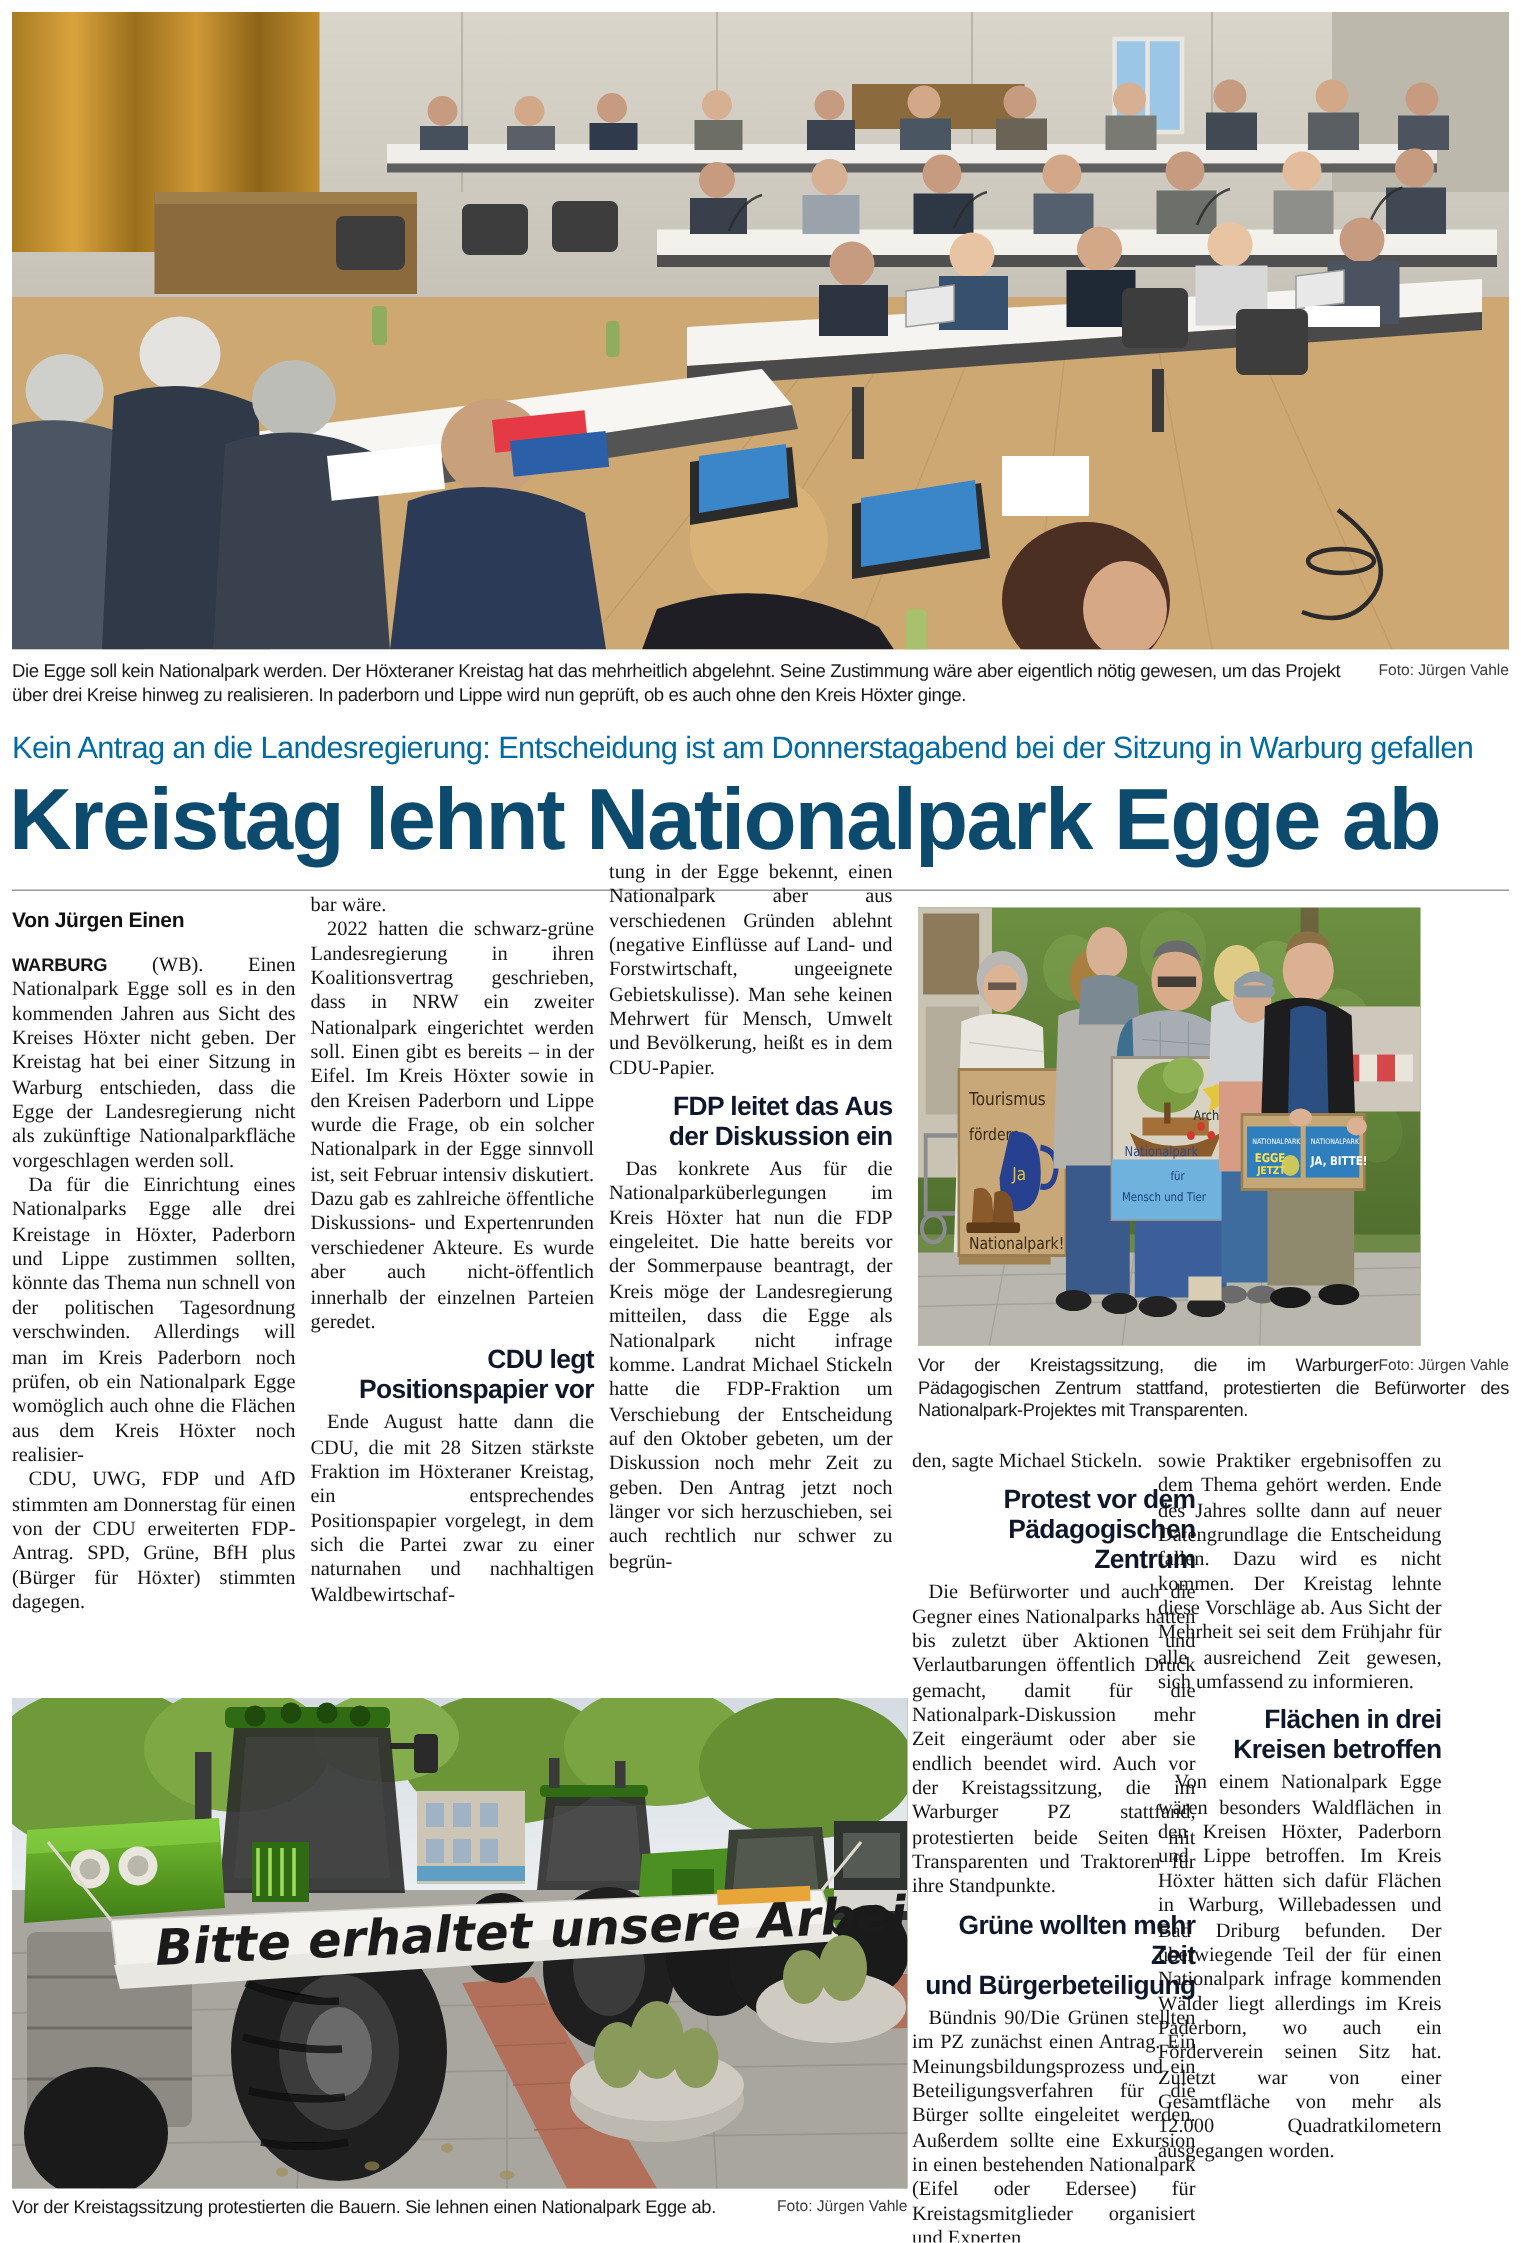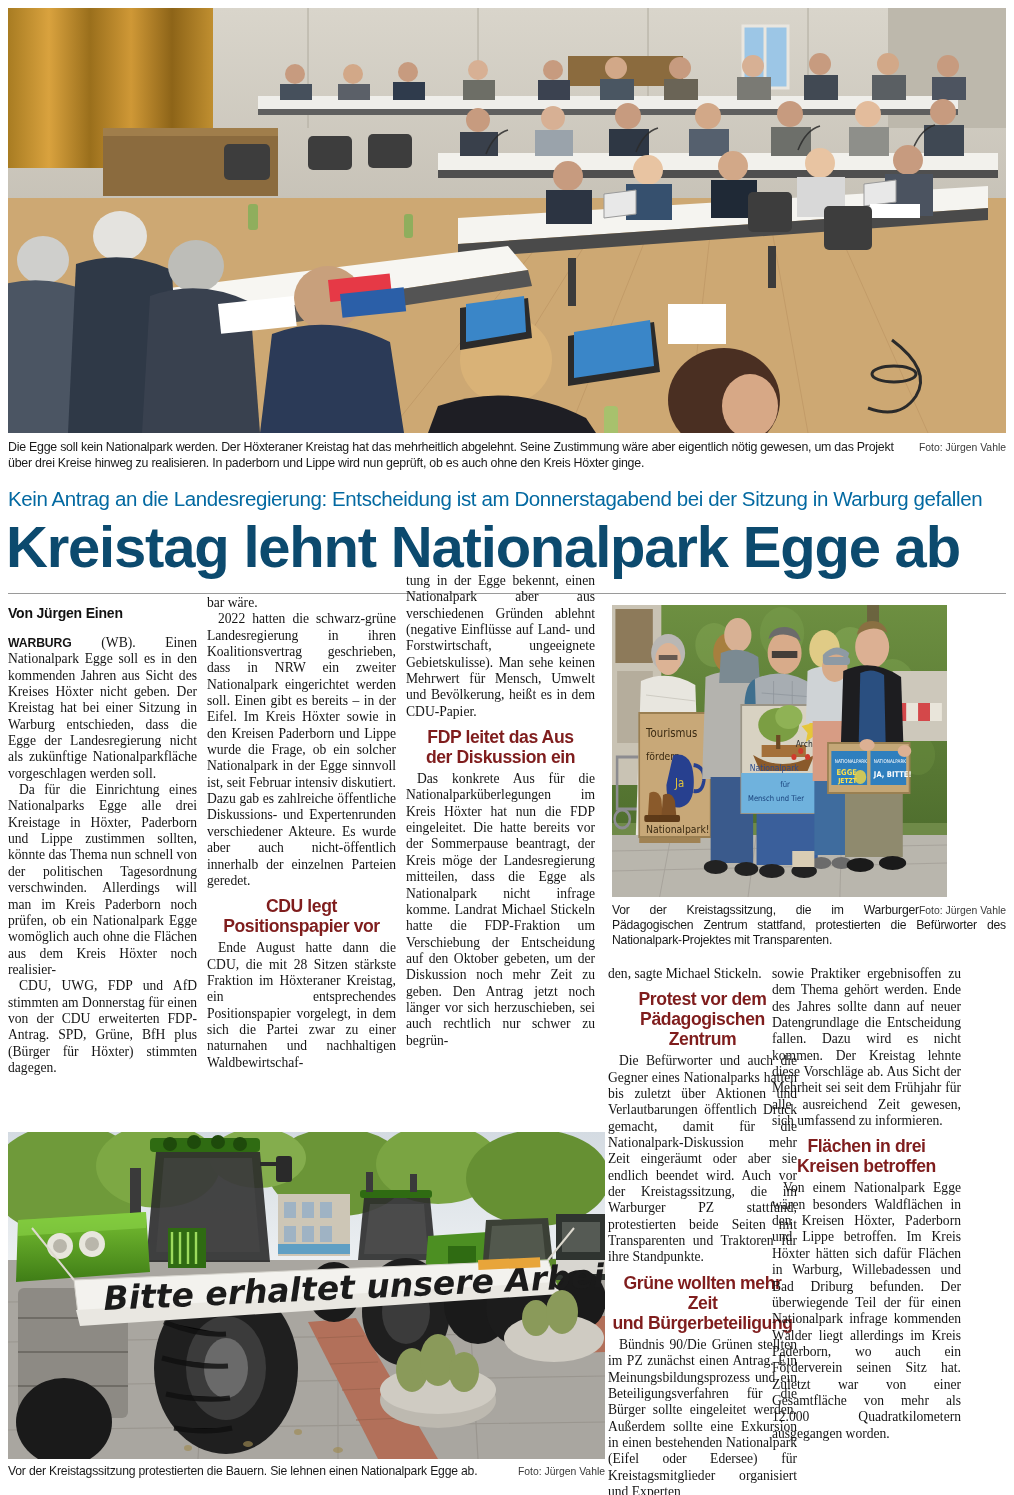--- a/index.html
+++ b/index.html
@@ -117,23 +117,23 @@
     font-weight: bold;
     font-size: 12.2px;
     letter-spacing: -0.1px;
   }
 
   .subhead {
     font-family: "Liberation Sans", sans-serif;
     font-weight: bold;
     font-size: 17.6px;
     line-height: 20px;
-    color: #7f1d1d;
+    color: #0f172a;
     margin: 7px 0 4px 0;
-    text-align: center;
+    text-align: right;
     letter-spacing: -0.4px;
   }
 
   #col1 { left: 8px;   top: 605px; }
   #col2 { left: 207px; top: 595px; }
   #col3 { left: 406px; top: 573px; }
   #col4 { left: 608px; top: 966px; }
   #col5 { left: 772px; top: 966px; }
 
   

